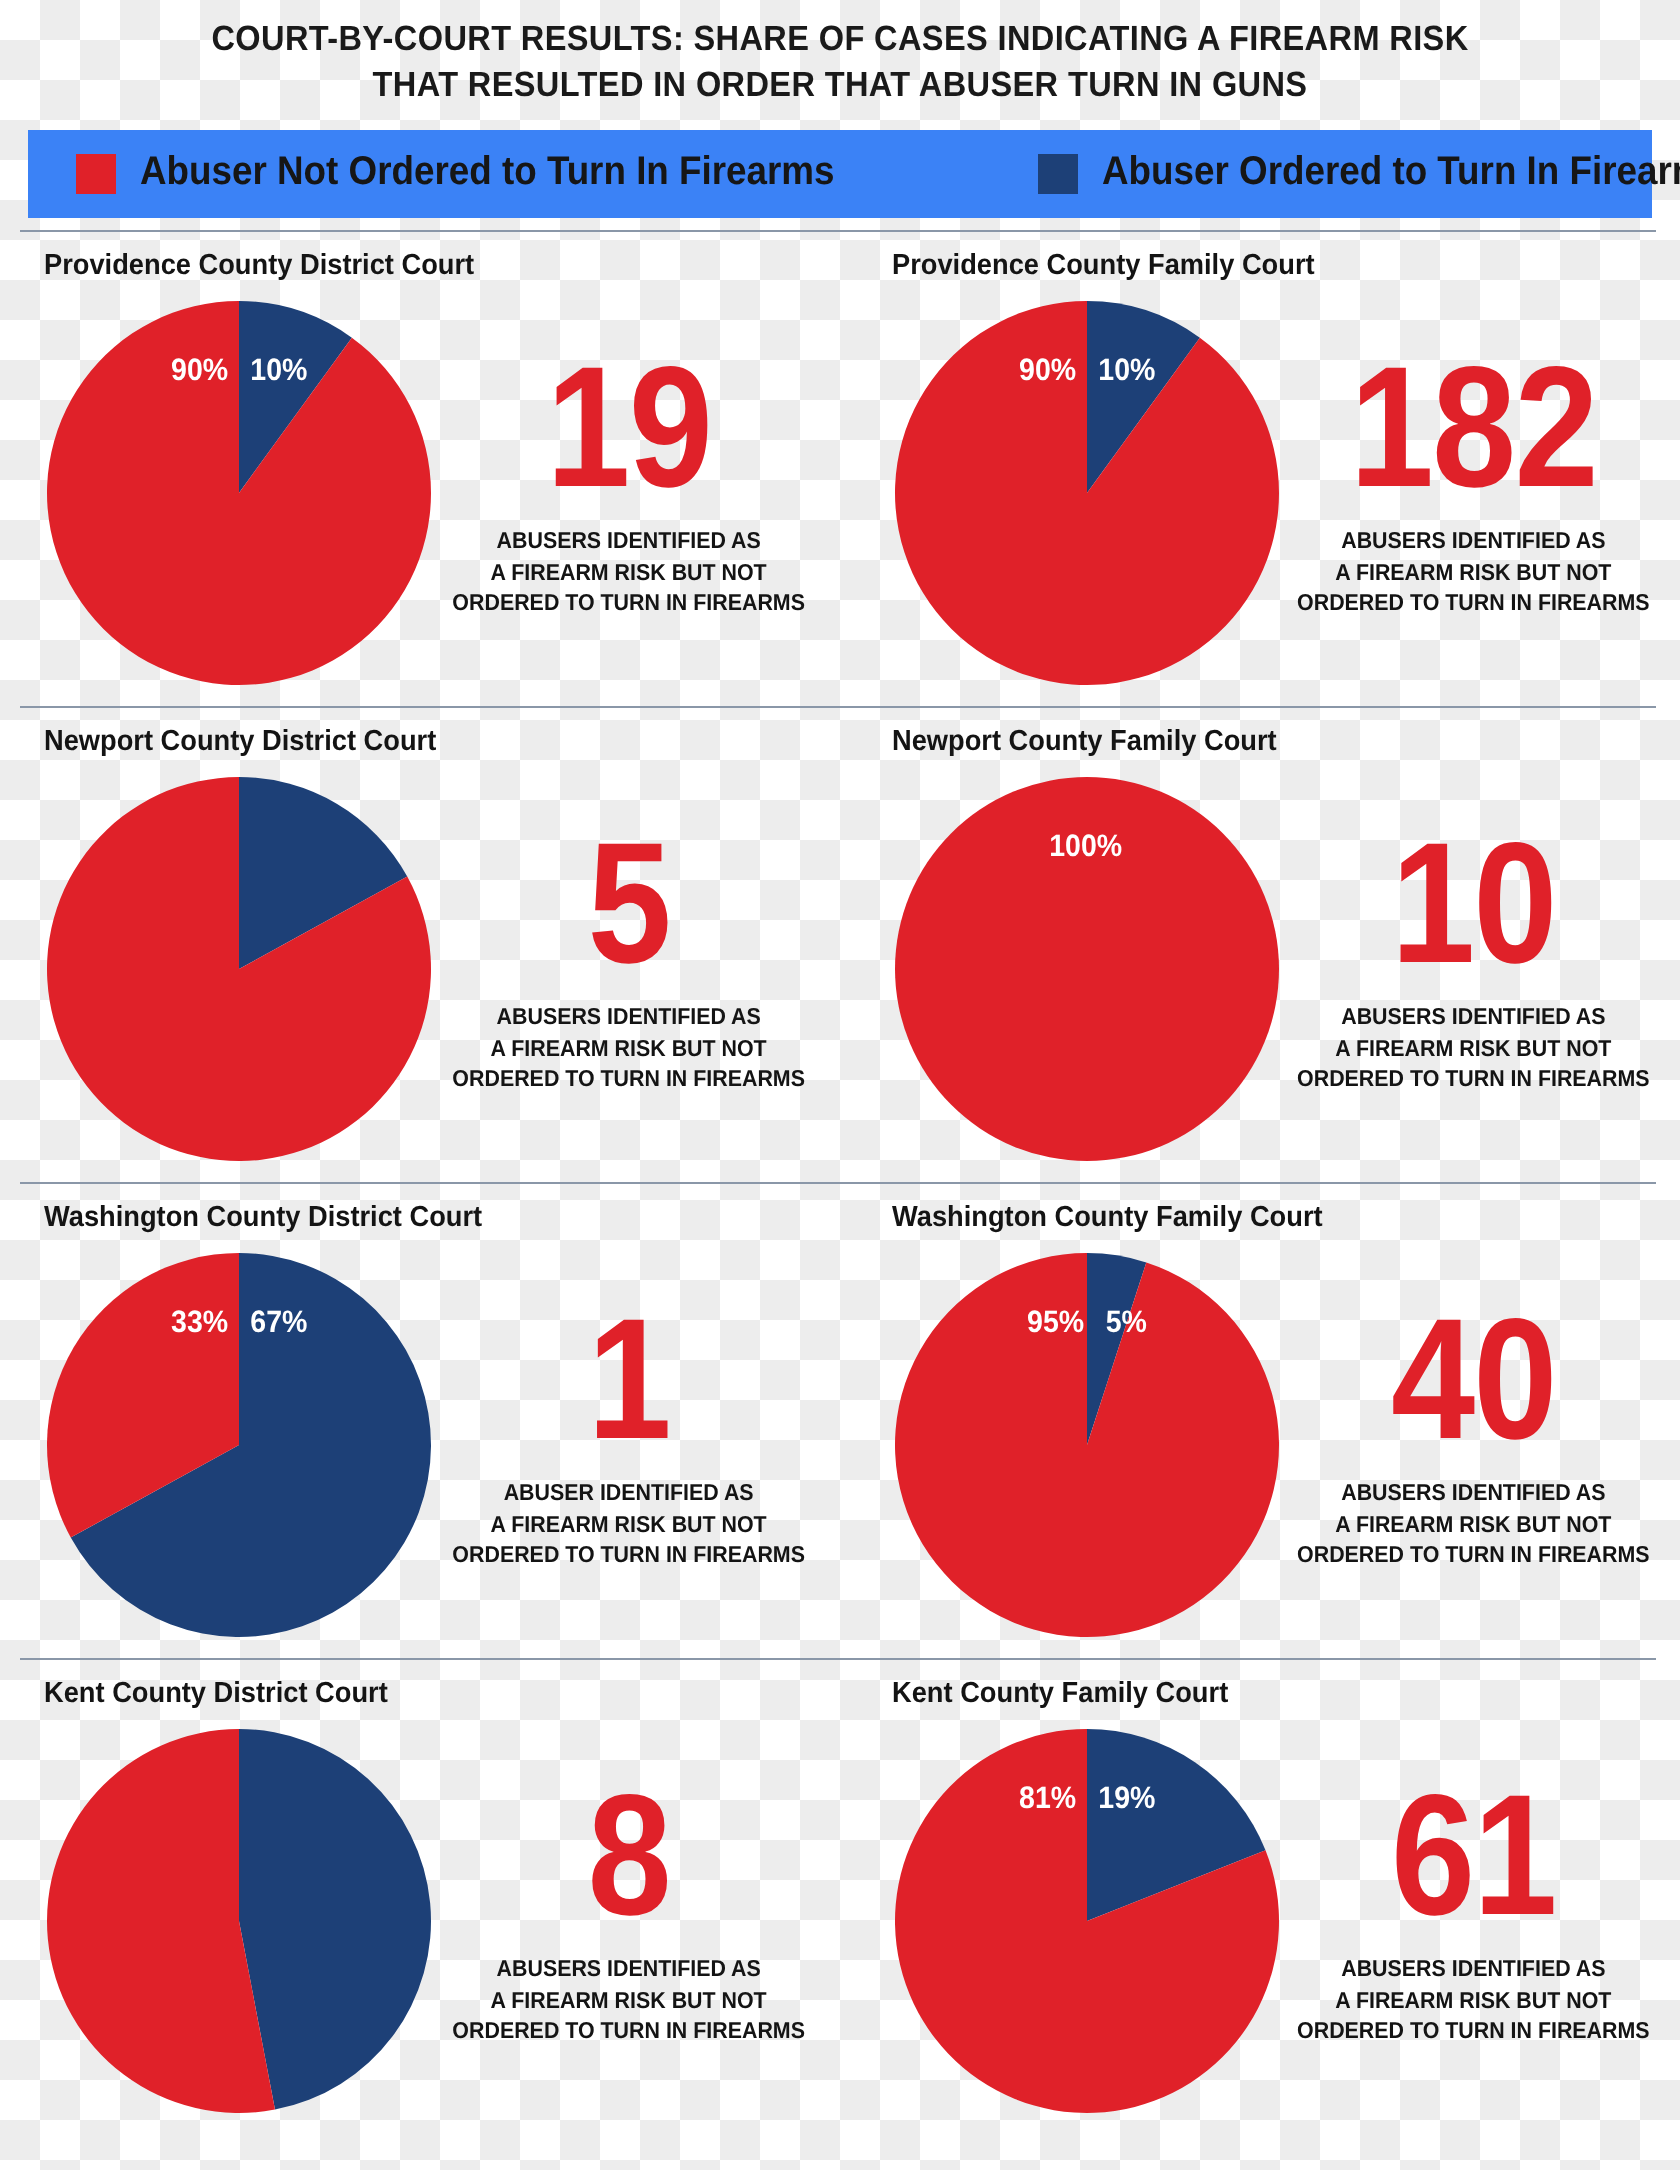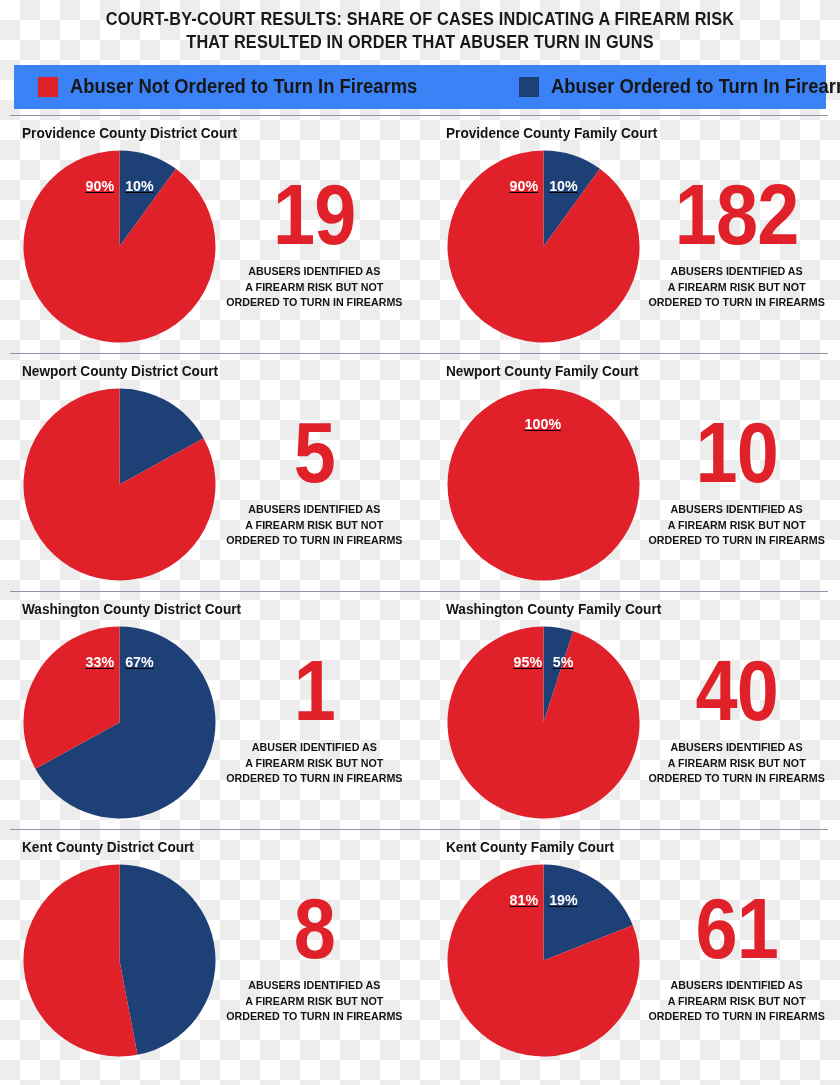--- a/index.html
+++ b/index.html
@@ -130,21 +130,20 @@
   .pct-labels {
     position: absolute;
     top: 24px;
     left: 0;
     width: 195px;
     height: 26px;
     display: flex;
     justify-content: center;
     align-items: center;
     pointer-events: none;
-    text-decoration: underline;
   }
   .pct {
     font-family: "Liberation Sans Narrow", "Liberation Sans", sans-serif;
     font-weight: 700;
     font-size: 15.5px;
     color: #ffffff;
     transform: scaleX(0.92);
     white-space: nowrap;
   }
   .pct.red-pct  { text-align: right; padding-right: 7px; }

